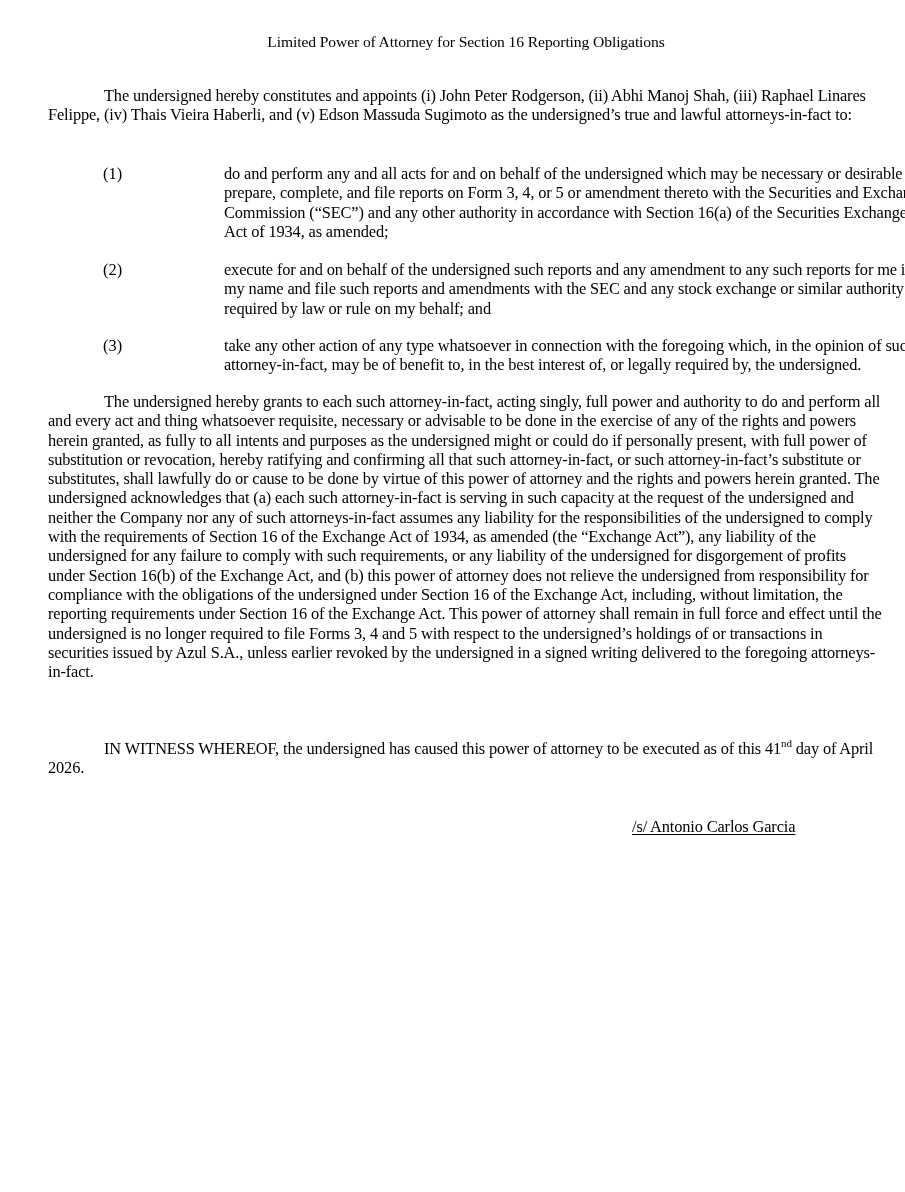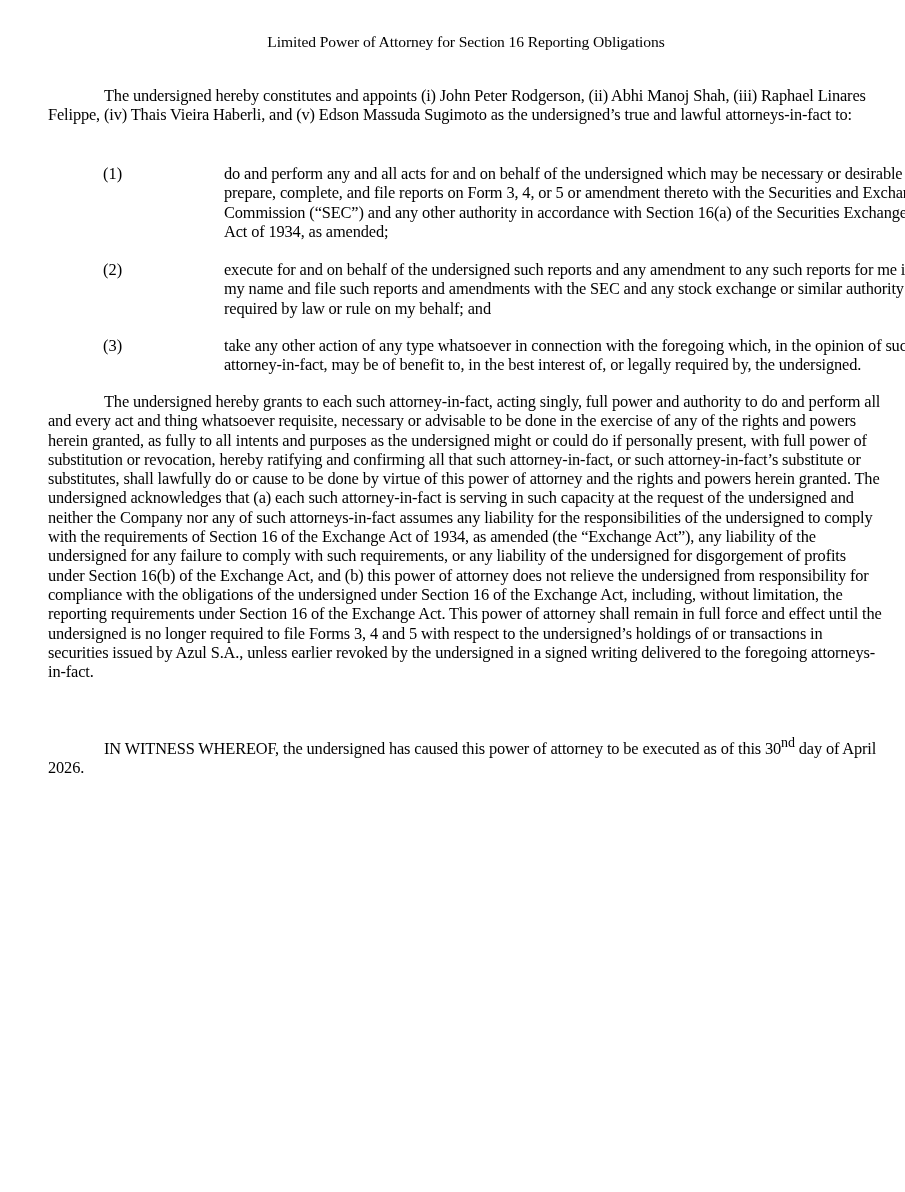--- a/index.html
+++ b/index.html
@@ -58,21 +58,21 @@
       left: 128px;
       top: 0;
       width: 708px;
       letter-spacing: -0.15px;
       margin-left: 48px;
     }
     .item-1 { top: 164px; }
     .item-2 { top: 260px; }
     .item-3 { top: 336px; }
     sup {
-      font-size: 14px;
+      font-size: 11px;
       line-height: 0;
       position: relative;
       top: -1px;
     }
     .sig-block {
       position: absolute;
       left: 632px;
       top: 816px;
       width: 230px;
       letter-spacing: -0.15px;
@@ -107,18 +107,19 @@
     <div class="item-text">execute for and on behalf of the undersigned such reports and any amendment to any such reports for me in my name and file such reports and amendments with the SEC and any stock exchange or similar authority as required by law or rule on my behalf; and</div>
   </div>
 
   <div class="item item-3">
     <span class="item-num">(3)</span>
     <div class="item-text">take any other action of any type whatsoever in connection with the foregoing which, in the opinion of such attorney-in-fact, may be of benefit to, in the best interest of, or legally required by, the undersigned.</div>
   </div>
 
   <div class="para p-grant">The undersigned hereby grants to each such attorney-in-fact, acting singly, full power and authority to do and perform all and every act and thing whatsoever requisite, necessary or advisable to be done in the exercise of any of the rights and powers herein granted, as fully to all intents and purposes as the undersigned might or could do if personally present, with full power of substitution or revocation, hereby ratifying and confirming all that such attorney-in-fact, or such attorney-in-fact’s substitute or substitutes, shall lawfully do or cause to be done by virtue of this power of attorney and the rights and powers herein granted. The undersigned acknowledges that (a) each such attorney-in-fact is serving in such capacity at the request of the undersigned and neither the Company nor any of such attorneys-in-fact assumes any liability for the responsibilities of the undersigned to comply with the requirements of Section 16 of the Exchange Act of 1934, as amended (the “Exchange Act”), any liability of the undersigned for any failure to comply with such requirements, or any liability of the undersigned for disgorgement of profits under Section 16(b) of the Exchange Act, and (b) this power of attorney does not relieve the undersigned from responsibility for compliance with the obligations of the undersigned under Section 16 of the Exchange Act, including, without limitation, the reporting requirements under Section 16 of the Exchange Act. This power of attorney shall remain in full force and effect until the undersigned is no longer required to file Forms 3, 4 and 5 with respect to the undersigned’s holdings of or transactions in securities issued by Azul S.A., unless earlier revoked by the undersigned in a signed writing delivered to the foregoing attorneys-in-fact.</div>
 
-  <div class="para p-witness"><span>IN WITNESS WHEREOF, the undersigned has caused this power of attorney to be executed as of this </span><span>30</span><sup>nd</sup><span> day of April 2026.</span></div>
+  <div class="para p-witness"><span>IN WITNESS WHEREOF, the undersigned has caused this power of attorney to be executed as of this </span><span>41</span><sup>nd</sup><span> day of April 2026.</span></div>
 
 </div>
 
 <div class="sig-block">
+  <span class="sig-line">/s/ Antonio Carlos Garcia</span>
 </div>
 
 </body></html>

